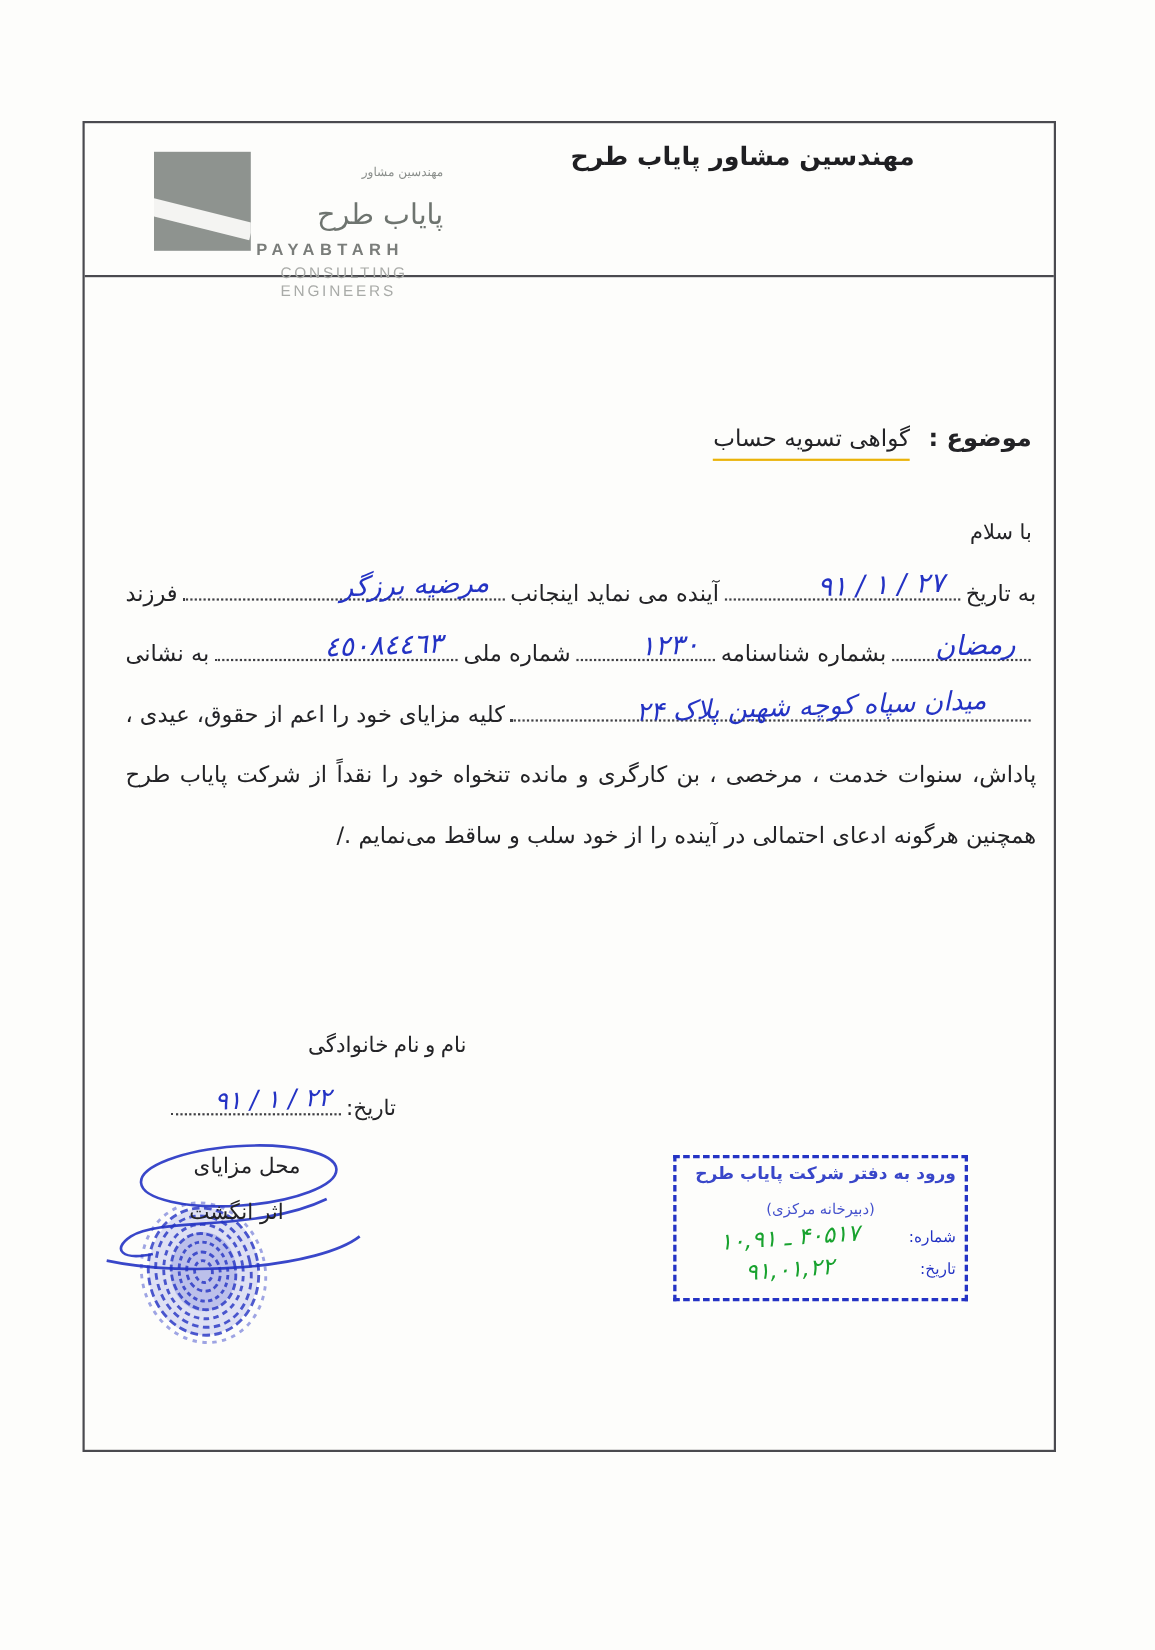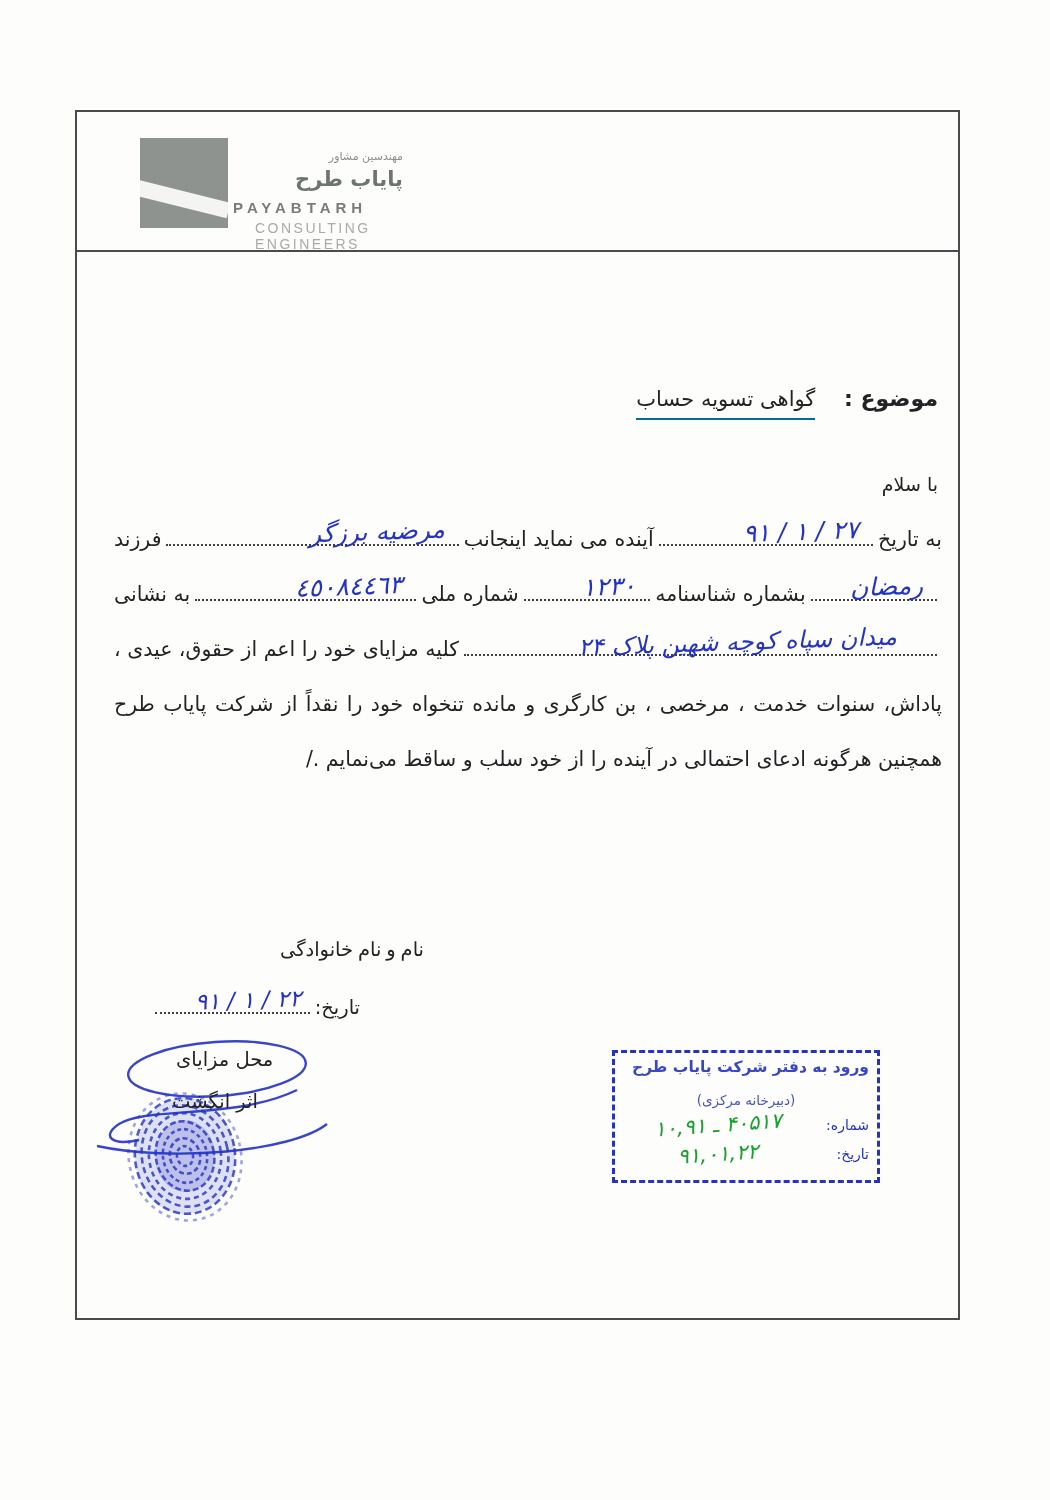--- a/index.html
+++ b/index.html
@@ -25,29 +25,29 @@
   .logo-square{
     position:absolute;left:63px;top:26px;width:88px;height:90px;
     background:#8e938f;overflow:hidden;
   }
   .logo-stripe{
     position:absolute;left:-14px;top:52px;width:104px;height:16px;
     background:#f4f4f2;transform:rotate(14deg);
   }
   .brand{position:absolute;left:156px;top:38px;width:170px;}
   .brand-fa-small{direction:rtl;text-align:right;font-size:11px;color:#8b8f8c;letter-spacing:1px;}
-  .brand-fa{direction:rtl;text-align:right;font-size:21px;font-weight:bold;color:#6e746f;margin-top:4px;}
+  .brand-fa{direction:rtl;text-align:right;font-size:26px;font-weight:normal;color:#6e746f;margin-top:18px;}
   .brand-en{font-family:"Liberation Sans",sans-serif;font-size:15px;font-weight:bold;letter-spacing:5px;color:#7a7d7a;margin-top:8px;}
   .brand-en-sub{font-family:"Liberation Sans",sans-serif;font-size:14px;letter-spacing:2.5px;color:#a9aba8;margin-top:4px;margin-left:22px;}
   .h-title{position:absolute;right:118px;top:18px;width:330px;text-align:center;direction:rtl;font-weight:bold;font-size:23px;color:#1f1f22;}
   .h-subtitle{position:absolute;right:118px;top:82px;width:330px;text-align:center;direction:rtl;font-weight:bold;font-size:23px;color:#1f1f22;}
   
   .subject{position:absolute;right:112px;top:386px;direction:rtl;font-size:21px;}
   .subject .lbl{font-weight:bold;font-size:22px;}
-  .subject .val{border-bottom:2px solid #0369a1;padding-bottom:7px;margin-right:22px;}
+  .subject .val{border-bottom:2px solid #eab308;padding-bottom:7px;margin-right:10px;}
   .salutation{position:absolute;right:112px;top:473px;direction:rtl;font-size:19px;}
   
   .bodytext{position:absolute;left:114px;top:512px;width:828px;direction:rtl;font-size:20.5px;color:var(--print);}
   .bline{height:55px;display:flex;align-items:baseline;line-height:55px;}
   .bline.block{display:block;text-align:justify;text-align-last:justify;}
   .bline.last{display:block;text-align:right;}
   .bl-text{white-space:nowrap;}
   .fill{flex:1 1 auto;height:3px;border-bottom:2.6px dotted #3f3f43;position:relative;margin:0 5px;min-width:60px;}
   .fill.w-date{flex-grow:1.1;}
   .fill.w-name{flex-grow:1.5;}
@@ -92,20 +92,21 @@
   <div class="header">
     <div class="logo-square">
       <div class="logo-stripe"></div>
     </div>
     <div class="brand">
       <div class="brand-fa-small">مهندسین مشاور</div>
       <div class="brand-fa">پایاب طرح</div>
       <div class="brand-en">PAYABTARH</div>
       <div class="brand-en-sub">CONSULTING ENGINEERS</div>
     </div>
+    <div class="h-title">مهندسین مشاور پایاب طرح</div>
   </div>
 
 </div>
 
 <div class="subject">
   <span class="lbl">موضوع :</span>
   <span class="val">گواهی تسویه حساب</span>
 </div>
 
 <div class="salutation">با سلام</div>

